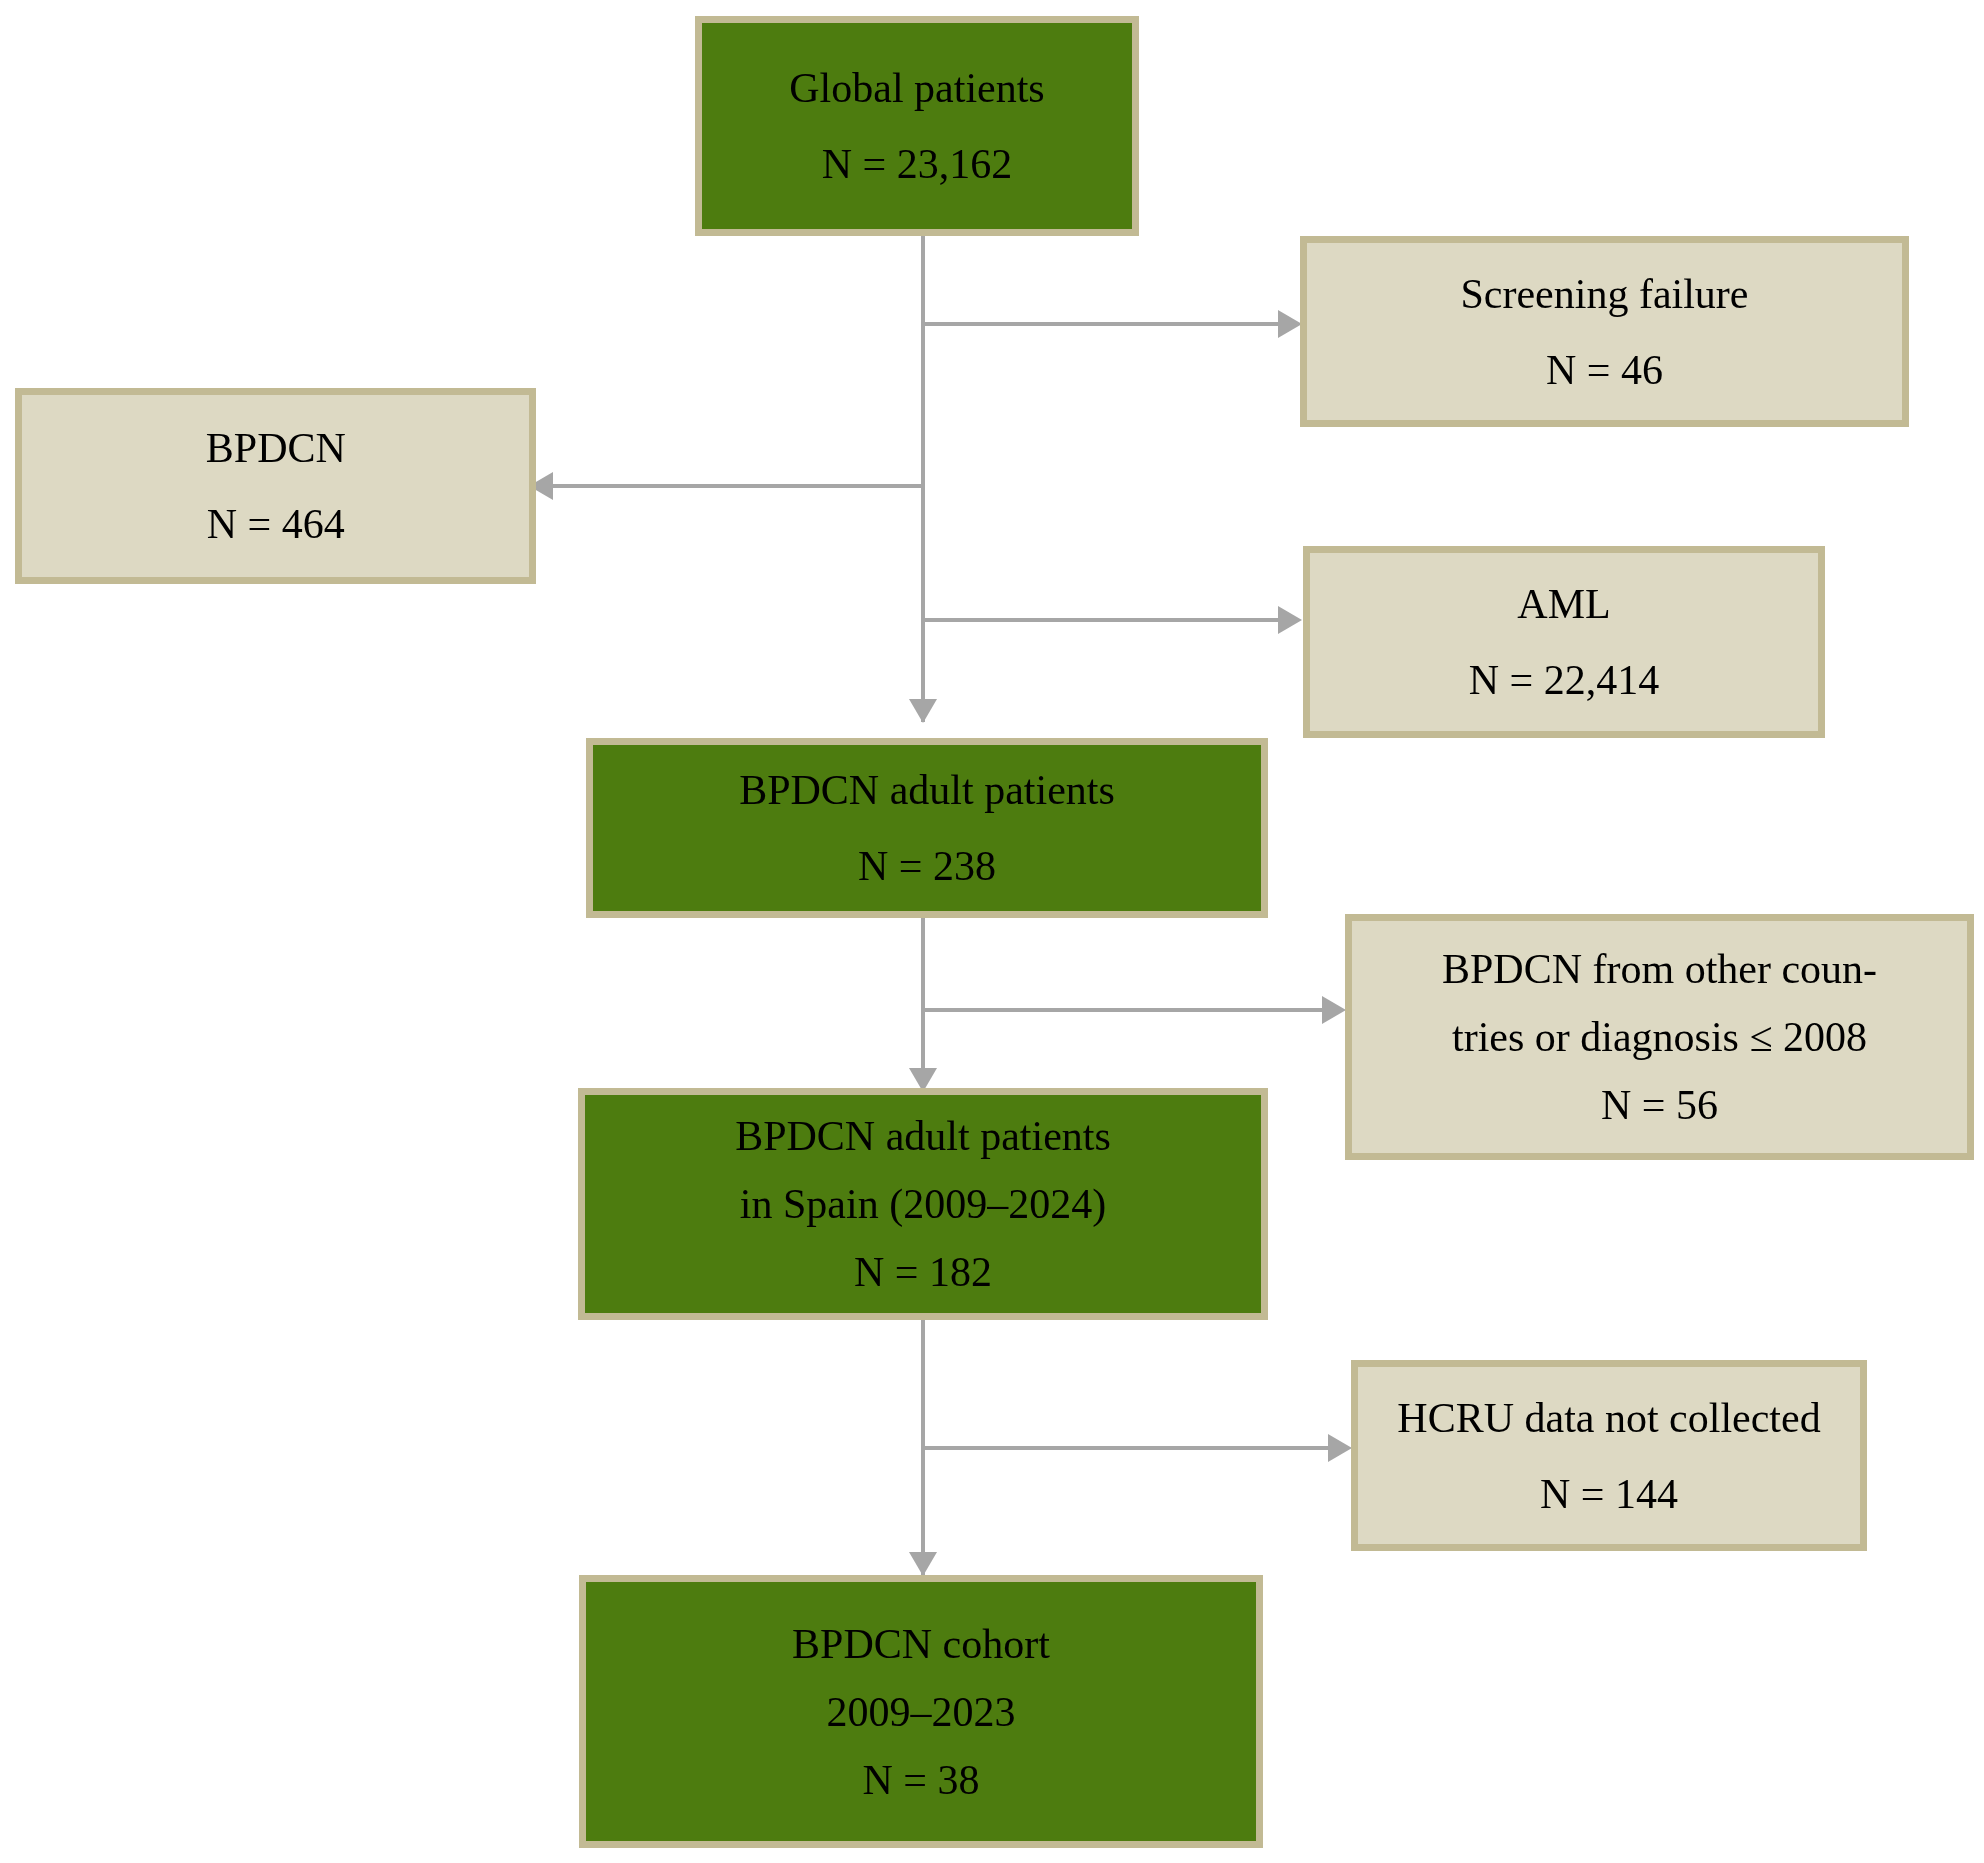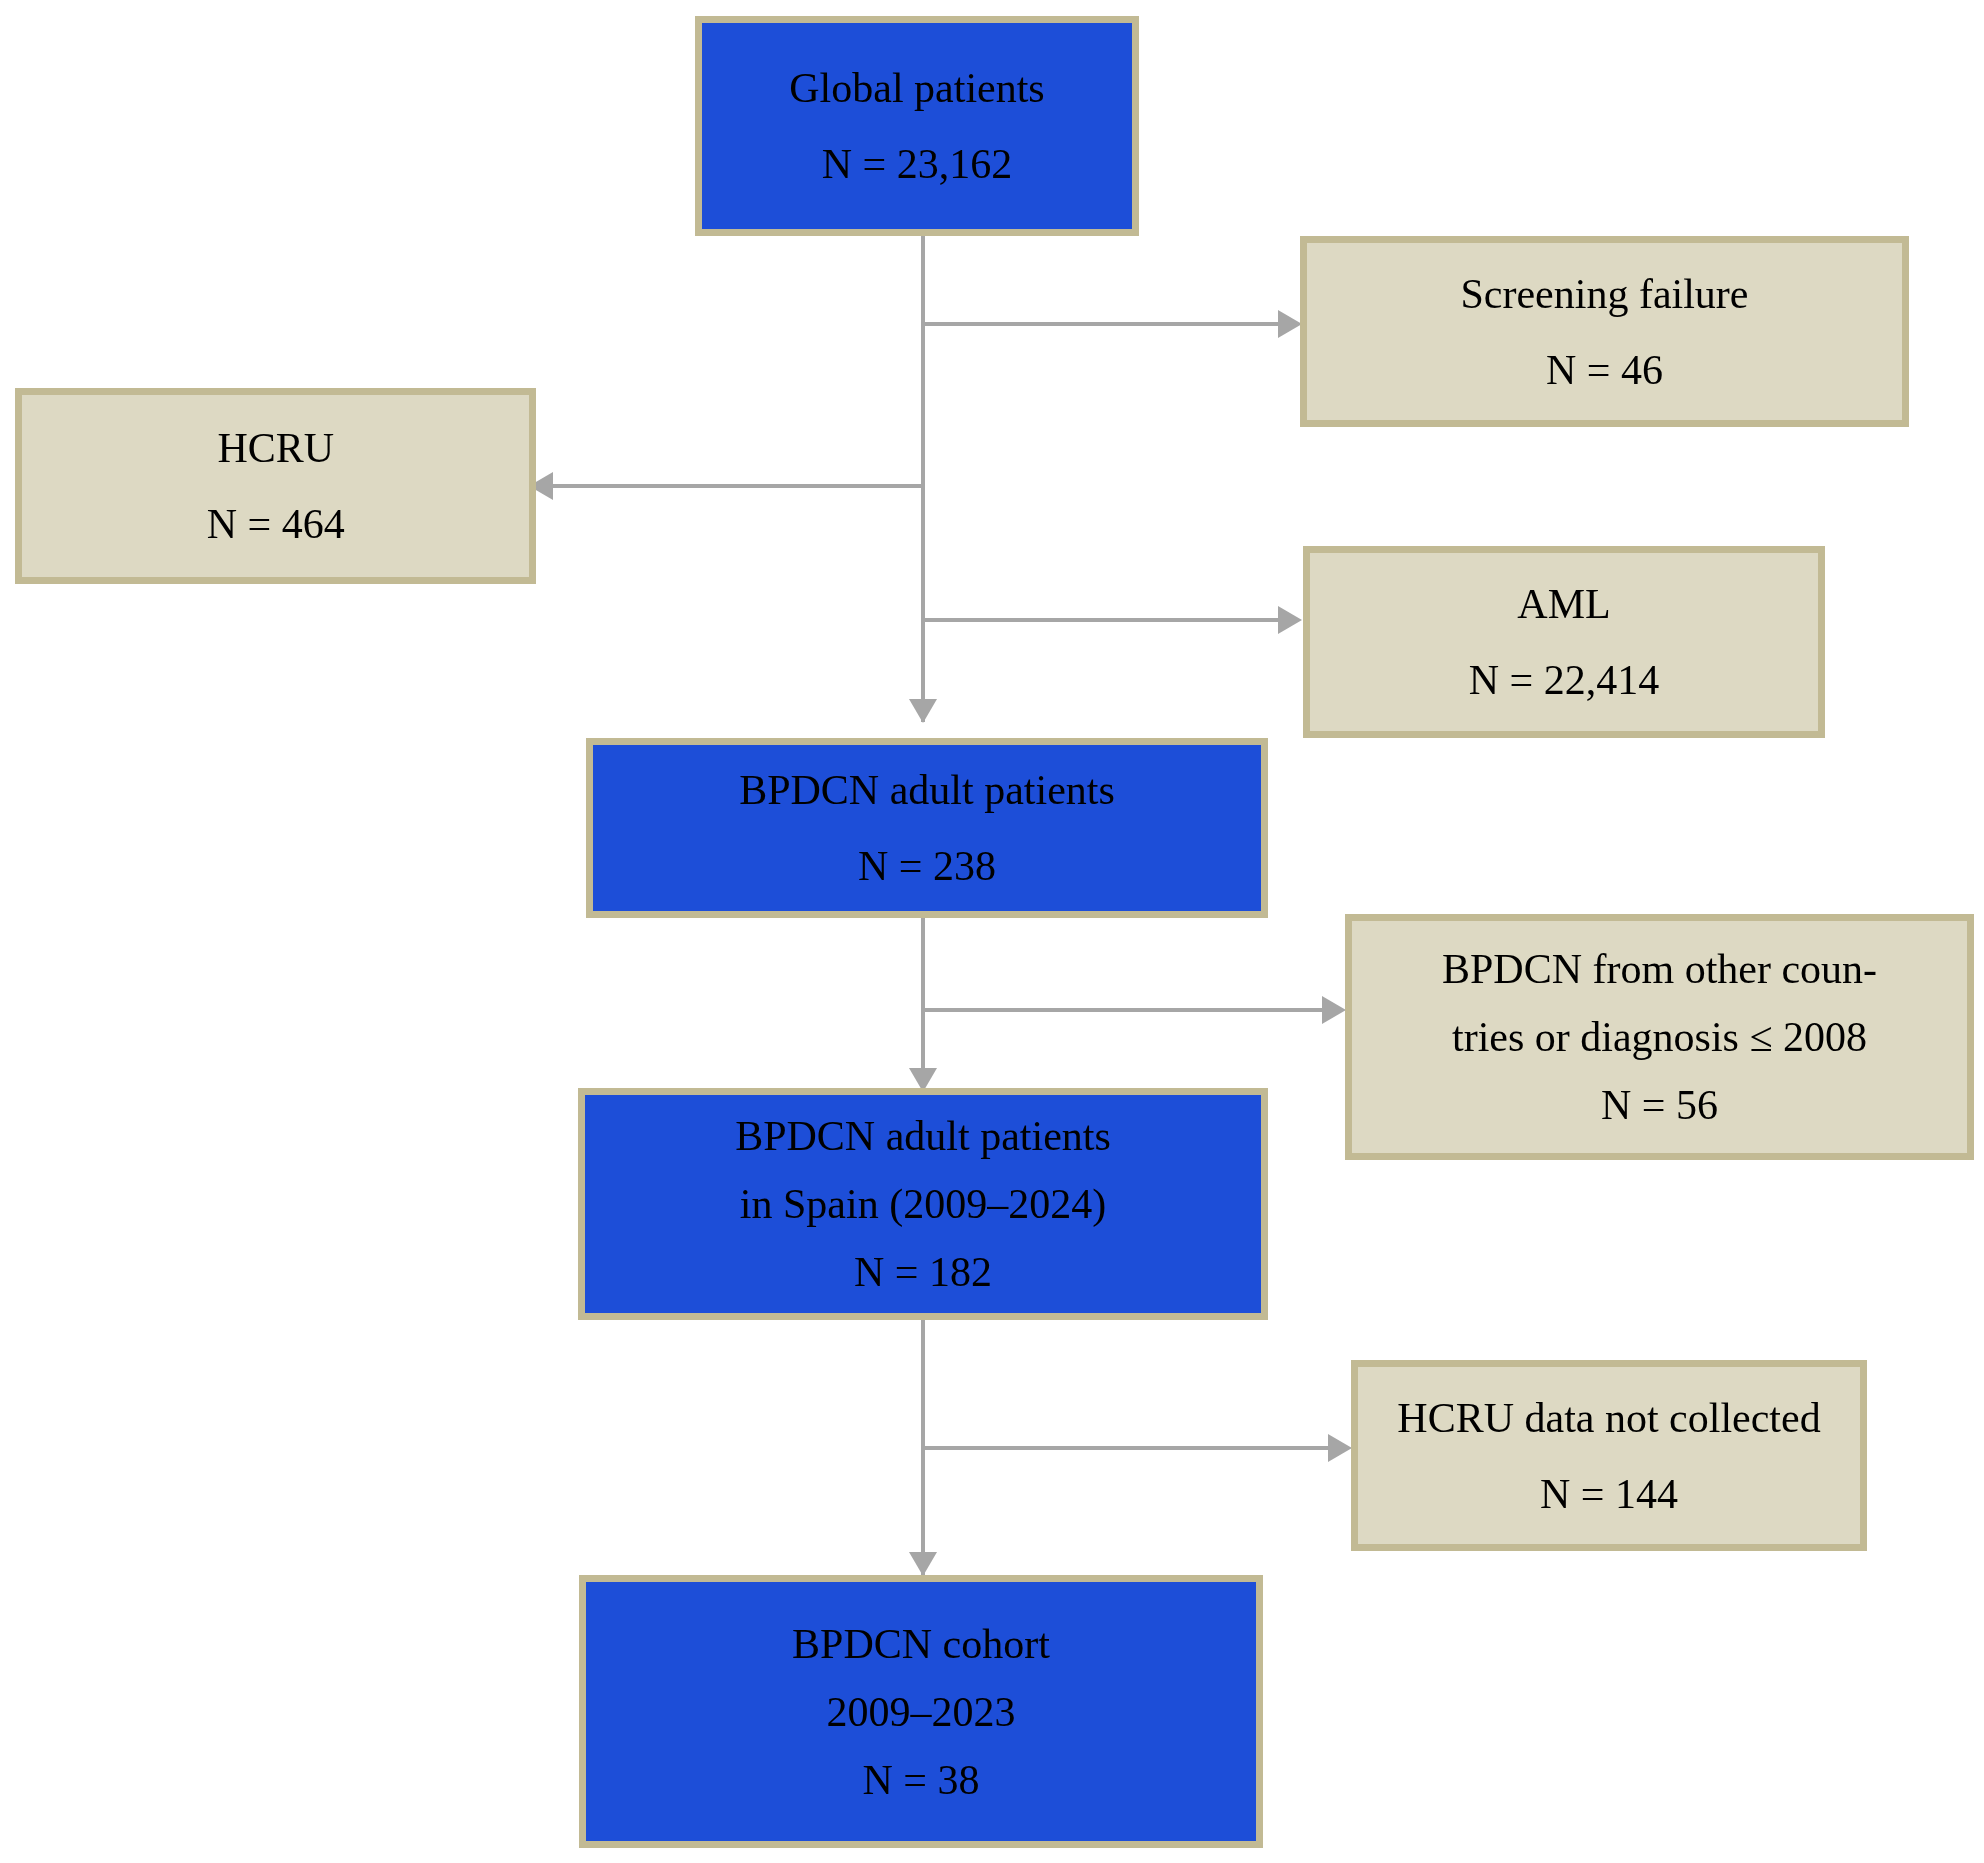--- a/index.html
+++ b/index.html
@@ -24,21 +24,21 @@
     border: 7px solid #c2ba94;
     display: flex;
     flex-direction: column;
     align-items: center;
     justify-content: center;
     text-align: center;
     color: #000000;
     font-size: 42px;
     line-height: 1.0;
   }
-  .node.white { background: #1d4ed8; }
+  .node.white { background: #4d7c0f; }
   .node.shaded { background: #ddd9c3; }
   .node .ln {
     display: block;
     padding: 0 9.8px;
     white-space: nowrap;
   }
   .node .ln + .ln { margin-top: 34px; font-family: Liberation Serif, serif; }
   .node.tight .ln + .ln { margin-top: 26px; }
 
   .conn {
@@ -102,21 +102,21 @@
     <span class="ln">Global patients</span>
     <span class="ln">N = 23,162</span>
   </div>
 
   <div class="node shaded" style="left:1300px; top:236px; width:609px; height:191px;">
     <span class="ln">Screening failure</span>
     <span class="ln">N = 46</span>
   </div>
 
   <div class="node shaded" style="left:15.3px; top:388px; width:521px; height:196px;">
-    <span class="ln">HCRU</span>
+    <span class="ln">BPDCN</span>
     <span class="ln">N = 464</span>
   </div>
 
   <div class="node shaded" style="left:1303px; top:546px; width:522px; height:192px;">
     <span class="ln">AML</span>
     <span class="ln">N = 22,414</span>
   </div>
 
   <div class="node white" style="left:586px; top:738px; width:682px; height:180px;">
     <span class="ln">BPDCN adult patients</span>

